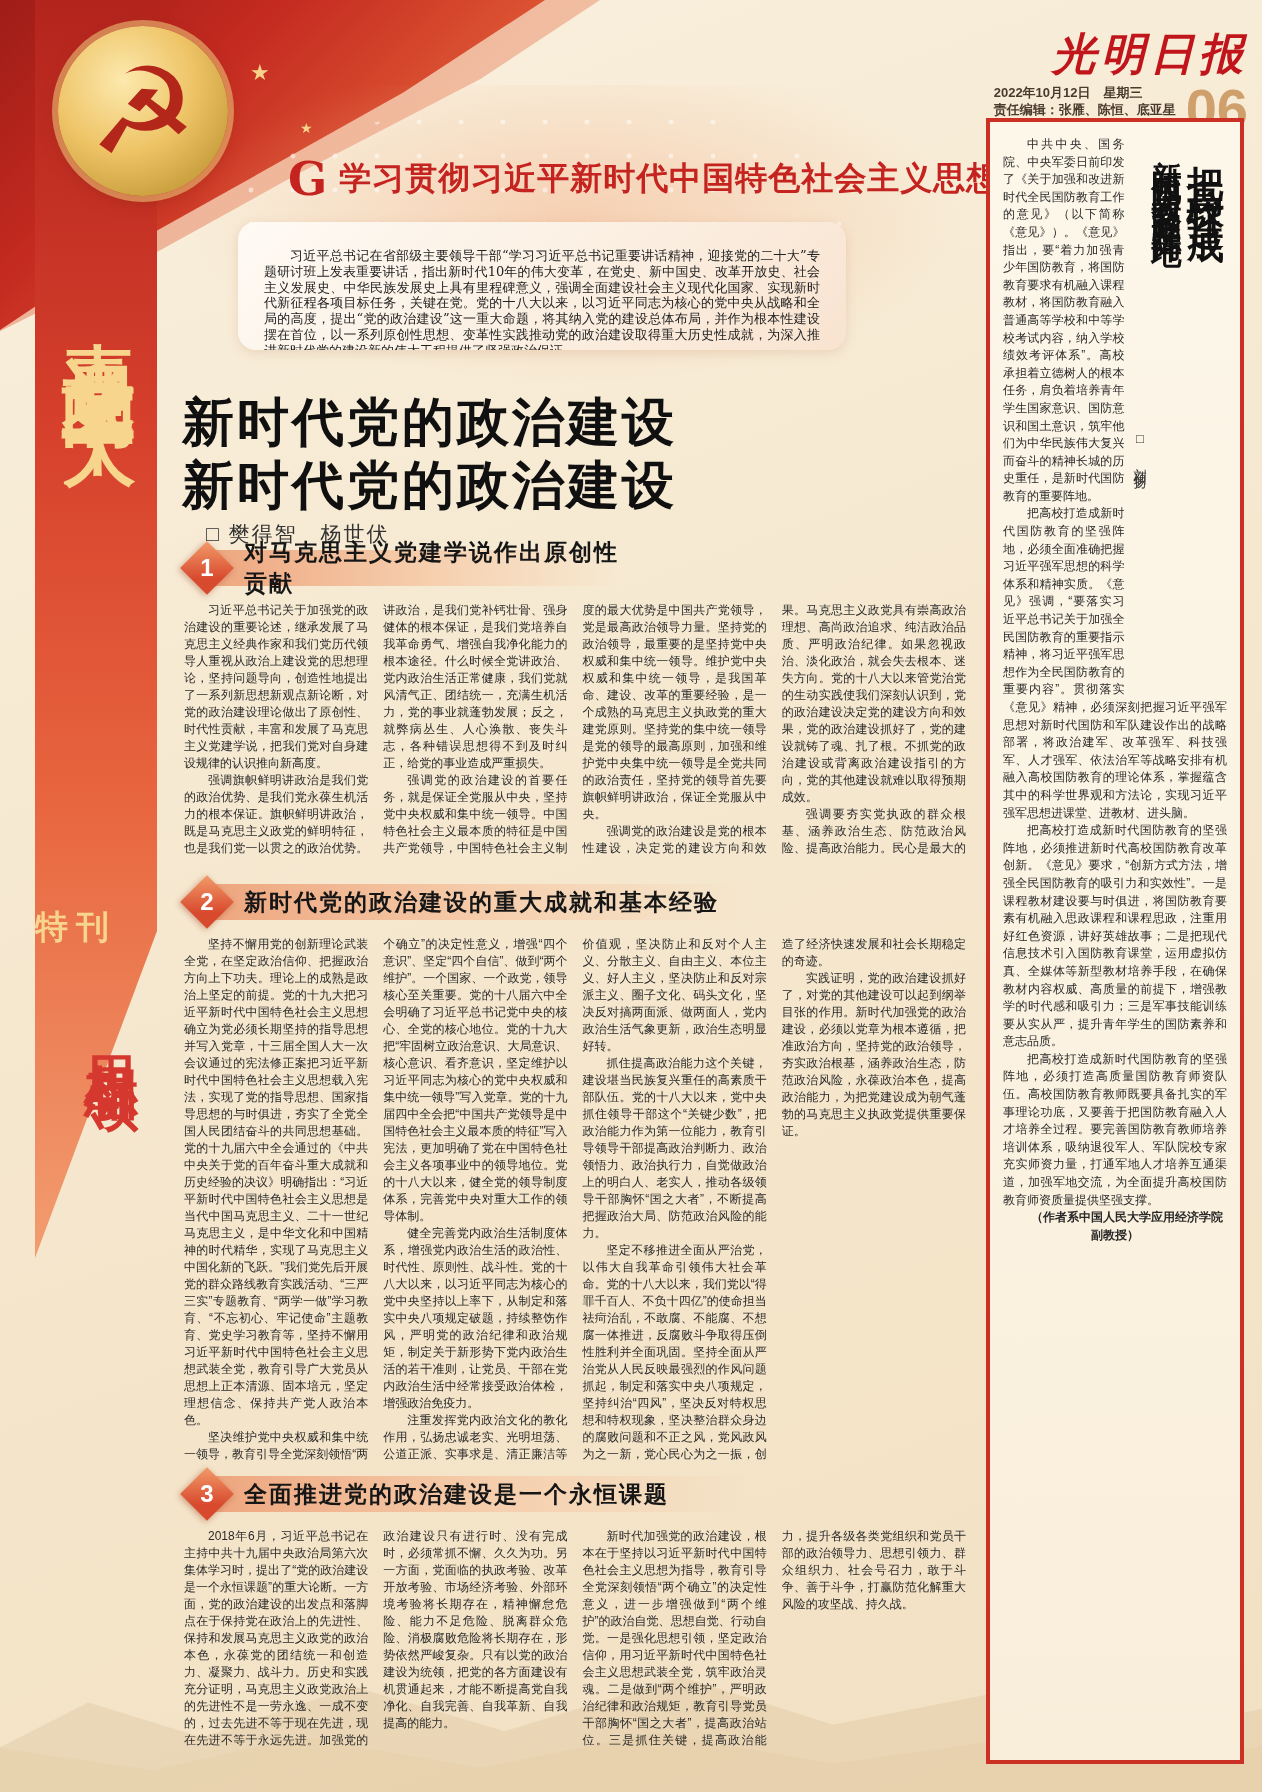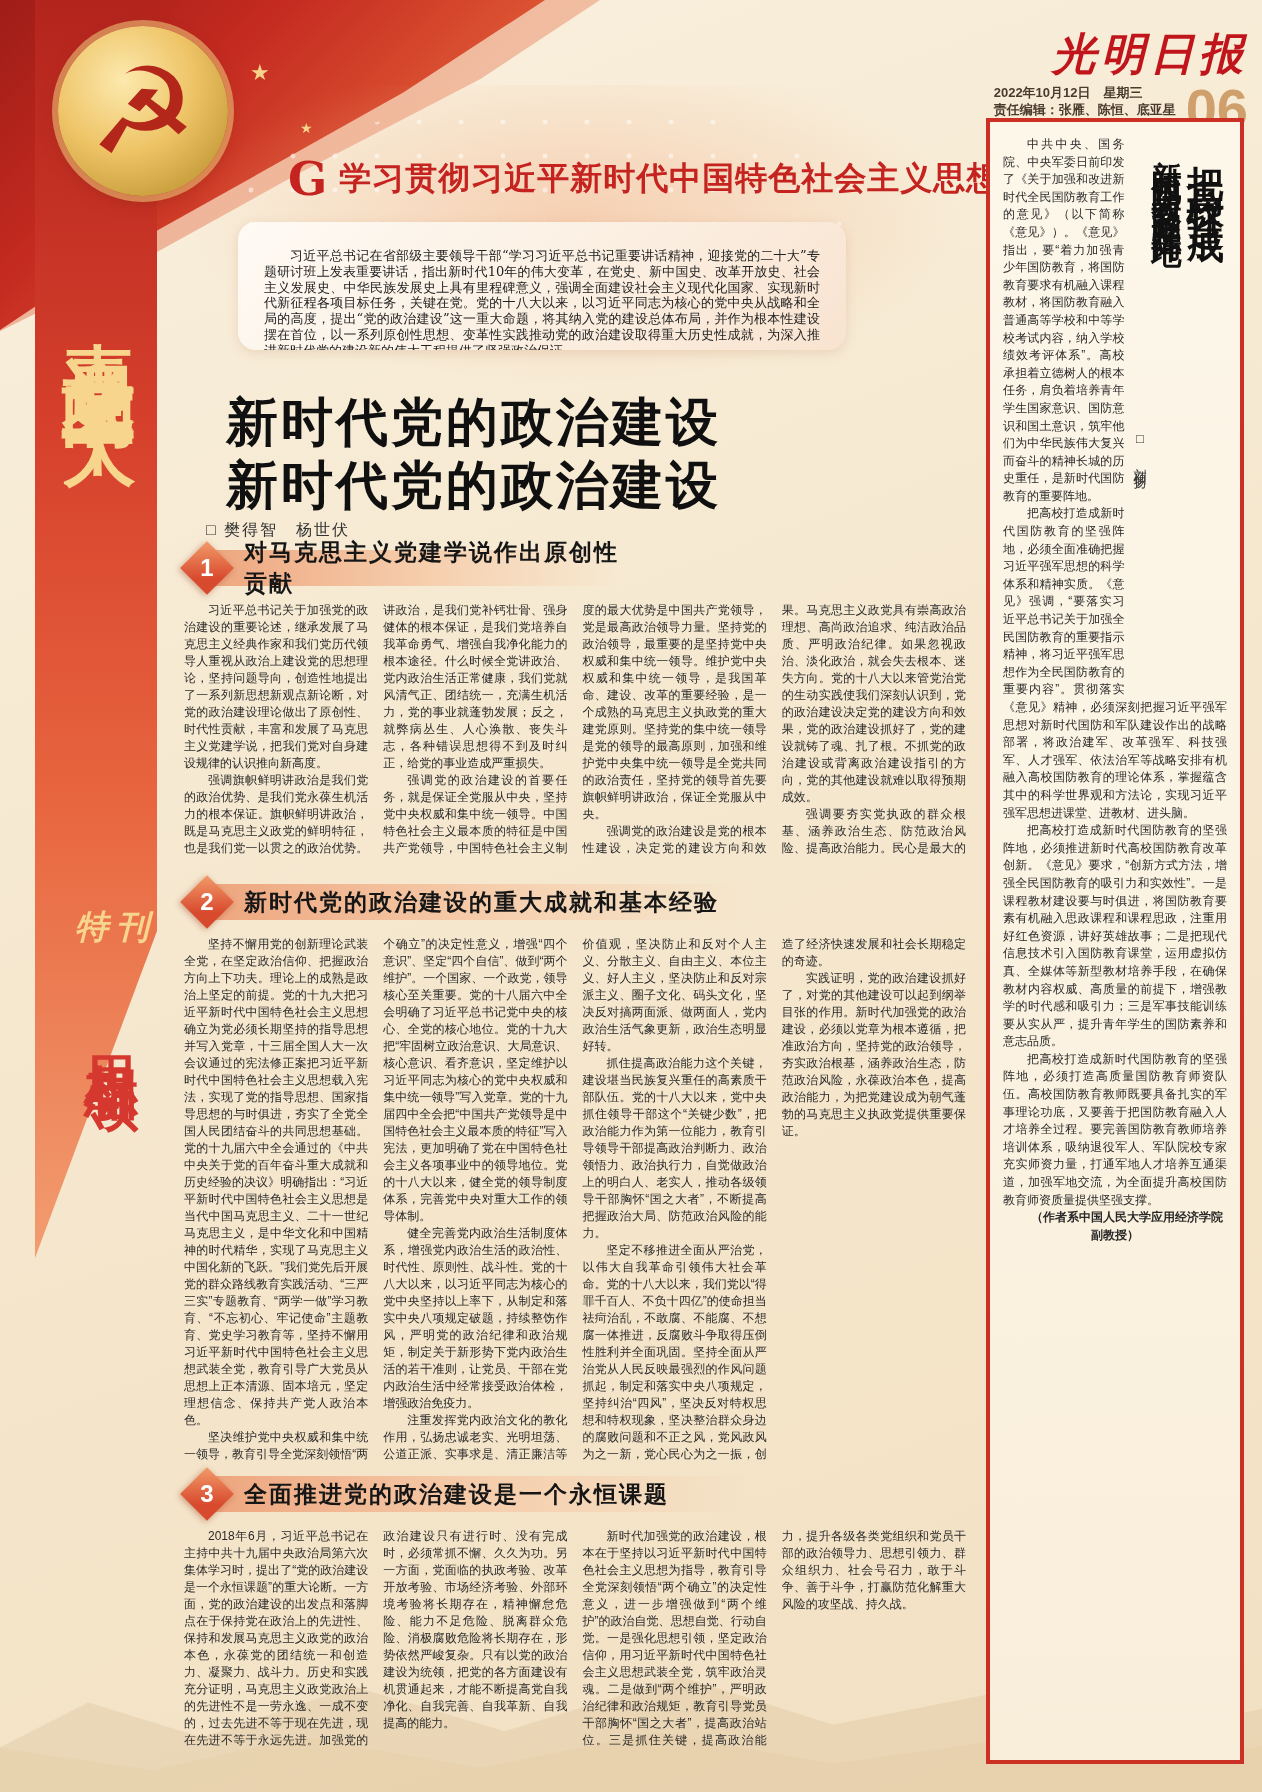--- a/index.html
+++ b/index.html
@@ -27,22 +27,22 @@
   .mt1{height:160px;background:#cfae7e;opacity:.22;
        clip-path:polygon(0 72%,7% 44%,16% 66%,28% 34%,40% 62%,54% 28%,66% 58%,79% 38%,91% 64%,100% 48%,100% 100%,0 100%);}
   .mt2{height:110px;background:#e4caa0;opacity:.3;
        clip-path:polygon(0 60%,12% 80%,24% 50%,38% 78%,52% 46%,66% 74%,80% 52%,92% 76%,100% 58%,100% 100%,0 100%);}
   
   .ribbon{position:absolute;left:35px;top:0;width:122px;height:1258px;z-index:1;
         background:linear-gradient(180deg,#b3241d 0%,#d6402c 34%,#e8663f 64%,#f29d70 100%);
         clip-path:polygon(0 0,100% 0,100% 74%,0 100%);}
   .ribbon-title{position:absolute;left:62px;top:282px;writing-mode:vertical-rl;z-index:2;
         font-size:74px;font-weight:900;color:#f7d58d;letter-spacing:12px;line-height:1;}
-  .ribbon-sub{position:absolute;left:35px;top:905px;width:122px;text-align:right;z-index:2;
-        font-size:33px;font-weight:900;color:#f7d58d;letter-spacing:8px;font-style:italic;}
+  .ribbon-sub{position:absolute;left:35px;top:905px;width:122px;text-align:left;z-index:2;
+        font-size:33px;font-weight:900;color:#f7d58d;letter-spacing:8px;}
   .ribbon-theme{position:absolute;left:84px;top:1012px;writing-mode:vertical-rl;z-index:2;
         font-size:54px;font-weight:900;color:#d5382e;letter-spacing:8px;line-height:1.05;}
   
   .masthead{position:absolute;top:32px;right:14px;text-align:right;z-index:3;}
   .paper-name{font-family:"DejaVu Serif",serif;font-style:italic;font-weight:900;
         font-size:44px;color:#c1151c;letter-spacing:5px;line-height:1;}
   .mast-meta{margin-top:8px;display:flex;align-items:flex-start;justify-content:flex-end;gap:10px;}
   .meta-lines{text-align:left;font-size:13px;font-weight:700;color:#4a3a2c;line-height:17px;}
   .page-no{font-size:56px;font-weight:700;color:#cfa06b;line-height:.9;}
   
@@ -52,22 +52,22 @@
         font-family:"Liberation Sans",sans-serif;}
   
   .lead-box{position:absolute;left:238px;top:222px;width:608px;height:128px;border-radius:18px;
         background:linear-gradient(135deg,#fefaf4,#fbeee0 60%,#f9e3d0);
         box-shadow:0 3px 12px rgba(180,120,80,.20);padding:26px 26px;box-sizing:border-box;
         font-family:"DejaVu Serif",serif;font-size:13px;font-weight:400;line-height:15.8px;
         color:#222;text-align:justify;overflow:hidden;z-index:3;}
   .lead-box p{margin:0;text-indent:2em;}
   
   .headline{position:absolute;left:182px;top:390px;z-index:3;font-family:"DejaVu Serif",serif;
-        font-weight:900;font-size:52px;line-height:63px;color:#101010;letter-spacing:3px;margin-left:44px;}
-  .byline{position:absolute;left:206px;top:520px;font-size:16px;color:#333;z-index:3;letter-spacing:2px;}
+        font-weight:900;font-size:52px;line-height:63px;color:#101010;letter-spacing:3px;}
+  .byline{position:absolute;left:206px;top:520px;font-size:21px;color:#333;z-index:3;letter-spacing:2px;}
   
   .strip{position:absolute;left:184px;height:40px;display:flex;align-items:center;z-index:3;}
   .strip-bg{position:absolute;left:14px;top:2px;bottom:2px;right:0;
         background:linear-gradient(90deg,#eda47c 0%,#f6cfae 55%,rgba(246,215,190,0) 100%);}
   .badge{position:relative;width:38px;height:38px;transform:rotate(45deg);margin:0 18px 0 4px;
         background:linear-gradient(135deg,#f29b6a,#d84a2e 70%);
         box-shadow:0 2px 6px rgba(150,50,20,.4);flex:none;}
   .badge span{position:absolute;inset:0;transform:rotate(-45deg);display:flex;align-items:center;
         justify-content:center;color:#fff;font-size:24px;font-weight:900;}
   .strip-title{position:relative;font-family:"DejaVu Serif",serif;font-size:23px;font-weight:900;

